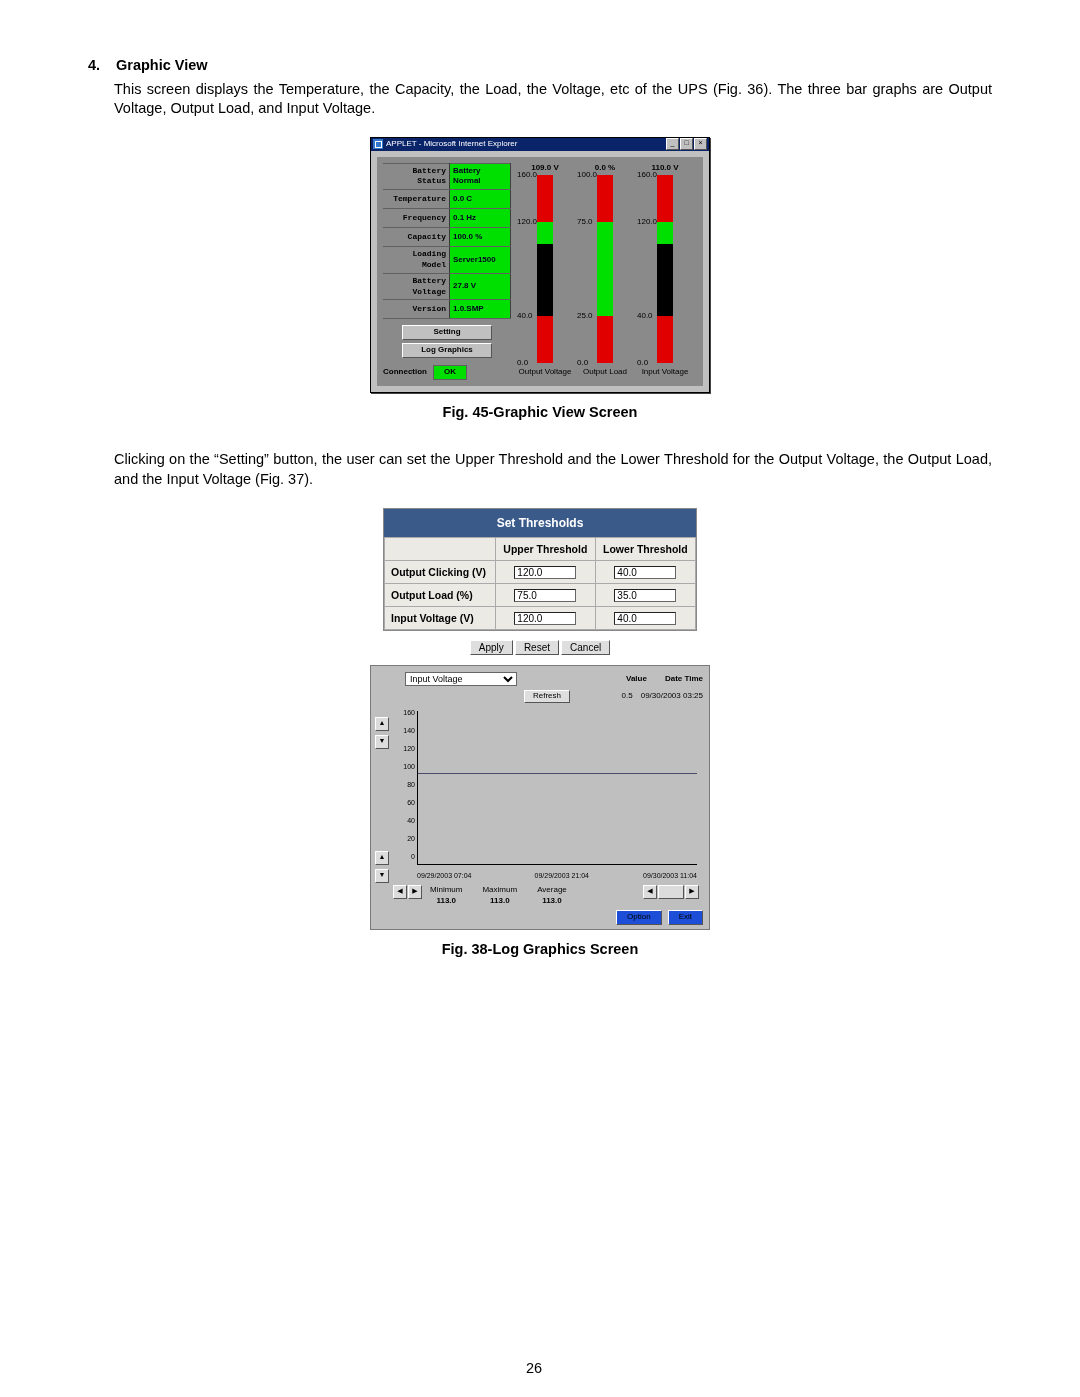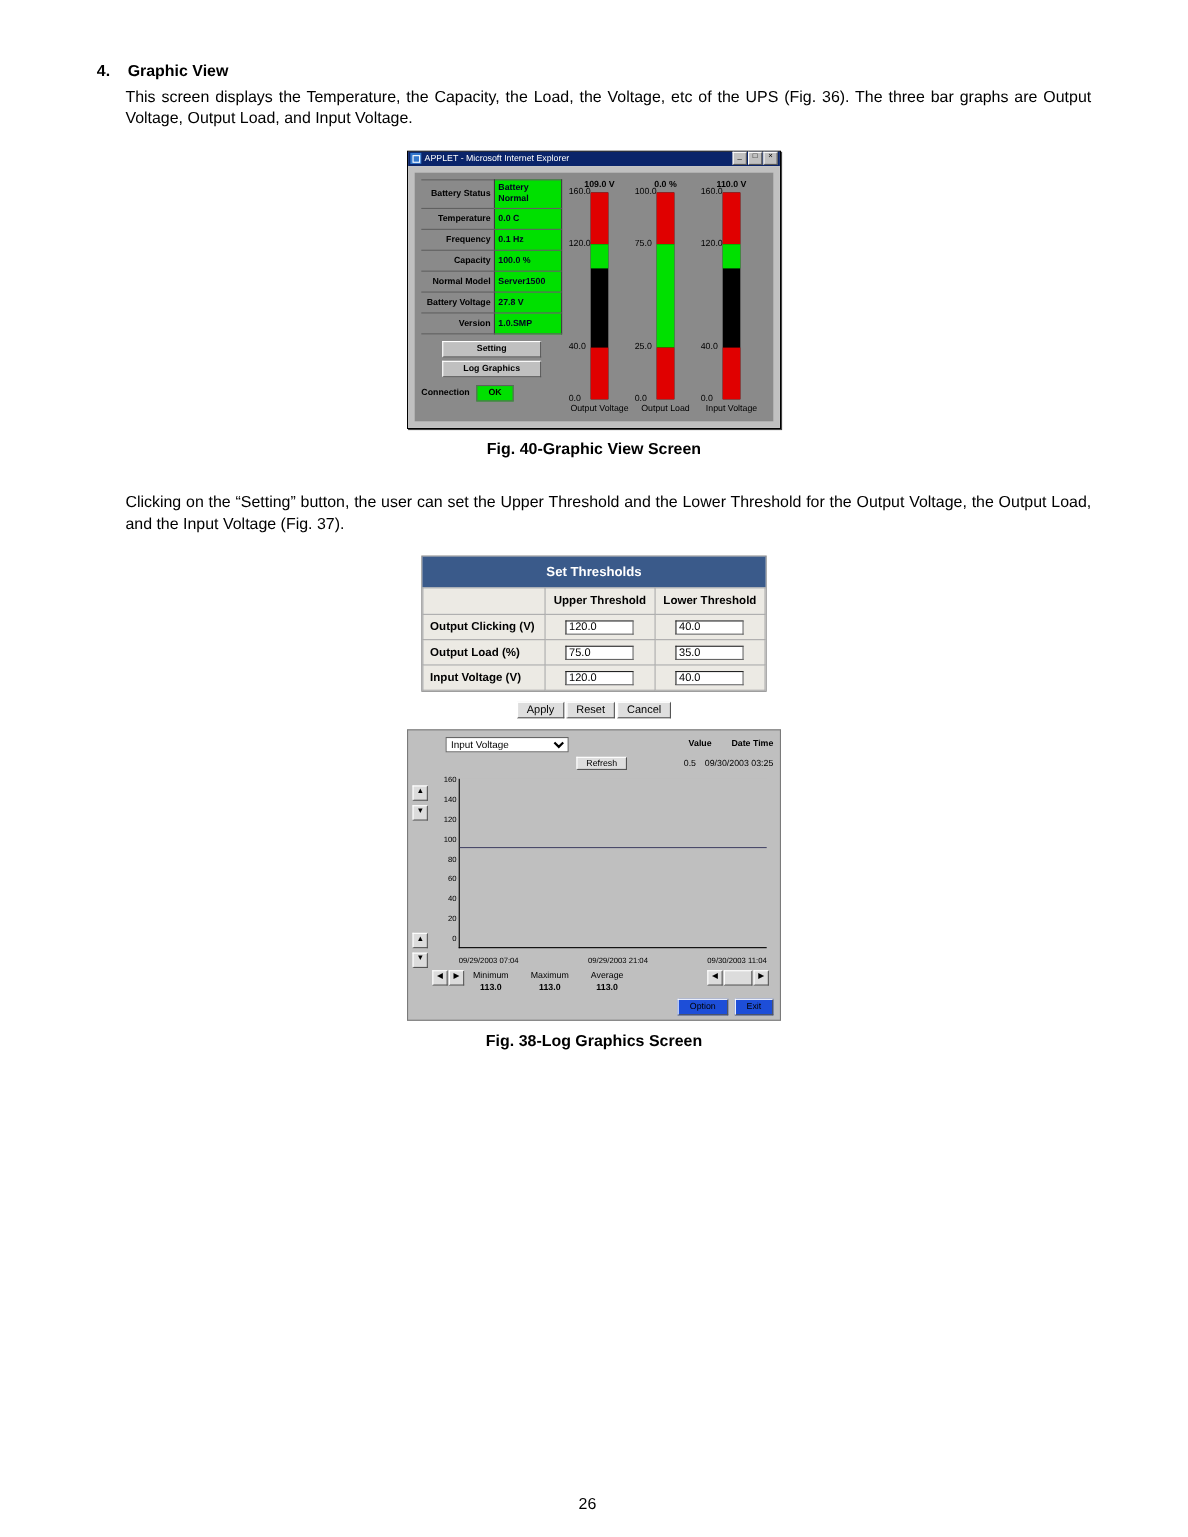--- a/index.html
+++ b/index.html
@@ -103,20 +103,21 @@
     font-size: 8px;
   }
   .info-table td.k {
     width: 60px;
     background: #8a8a8a;
     color: #000;
     text-align: right;
     font-weight: bold;
     border-left: none;
     border-right: 1px solid #3a3a3a;
+    font-family: Liberation Mono, monospace;
   }
   .info-table td.v {
     background: #00e000;
     color: #002;
     font-weight: bold;
     text-align: left;
     border-right: 1px solid #404040;
   }
   .side-btns { text-align:center; margin-top:6px;}
   .side-btn, .win-btn-classic {
@@ -309,21 +310,21 @@
                 </tr>
             <tr>
                   <td class="k">Frequency</td>
                 <td class="v">0.1 Hz</td>
                 </tr>
             <tr>
                   <td class="k">Capacity</td>
                 <td class="v">100.0 %</td>
                 </tr>
             <tr>
-                  <td class="k">Normal Model</td>
+                  <td class="k">Loading Model</td>
                 <td class="v">Server1500</td>
                 </tr>
             <tr>
                   <td class="k">Battery Voltage</td>
                 <td class="v">27.8 V</td>
                 </tr>
             <tr>
                   <td class="k">Version</td>
                 <td class="v">1.0.SMP</td>
                 </tr>
@@ -385,21 +386,21 @@
                 <div class="fill-mid" style="top:25%;height:12%"></div>
                 <div class="fill-bot" style="height:25%"></div>
               </div>
             </div>
             <div class="bottom-lbl">Input Voltage</div>
           </div>
         </div>
       </div>
     </div>
   </div>
-  <p class="fig-caption">Fig. 40-Graphic View Screen</p>
+  <p class="fig-caption">Fig. 45-Graphic View Screen</p>
 
   <p class="para">Clicking on the “Setting” button, the user can set the Upper Threshold and the Lower Threshold for the Output Voltage, the Output Load, and the Input Voltage (Fig. 37).</p>
 
   <div class="th-table-wrap">
     <div class="th-title">Set Thresholds</div>
     <table class="th-table">
       <tbody>
           <tr>
         <th></th>
         <th>Upper Threshold</th>

